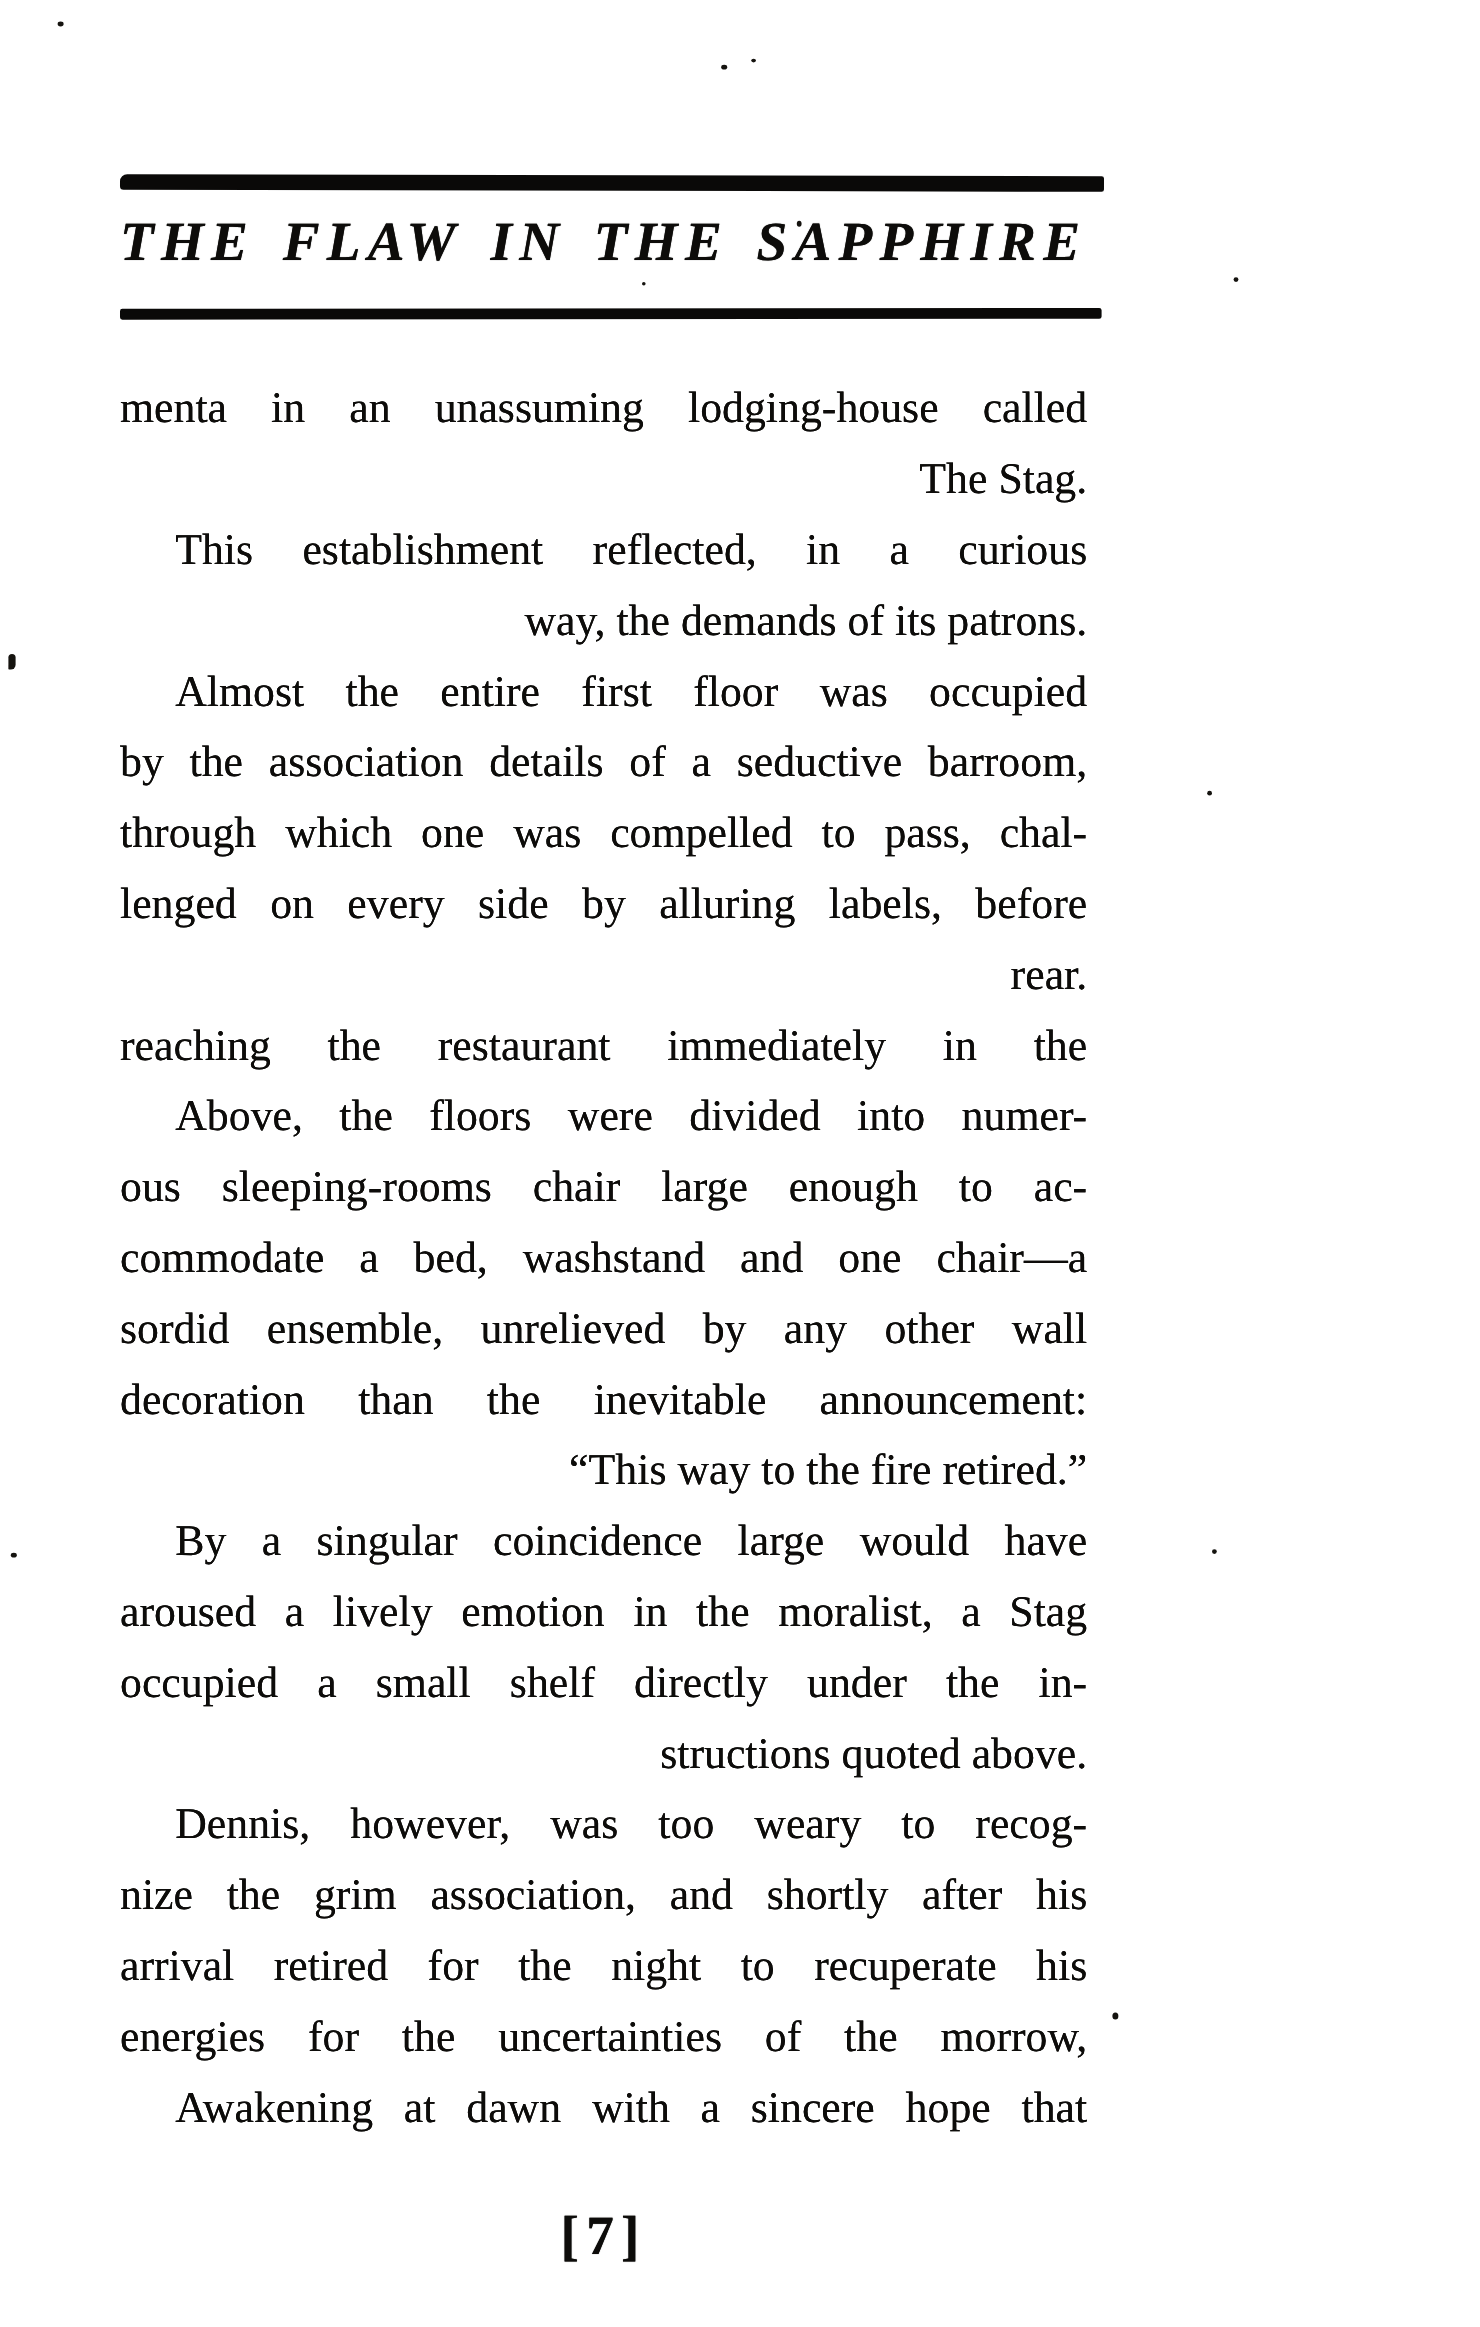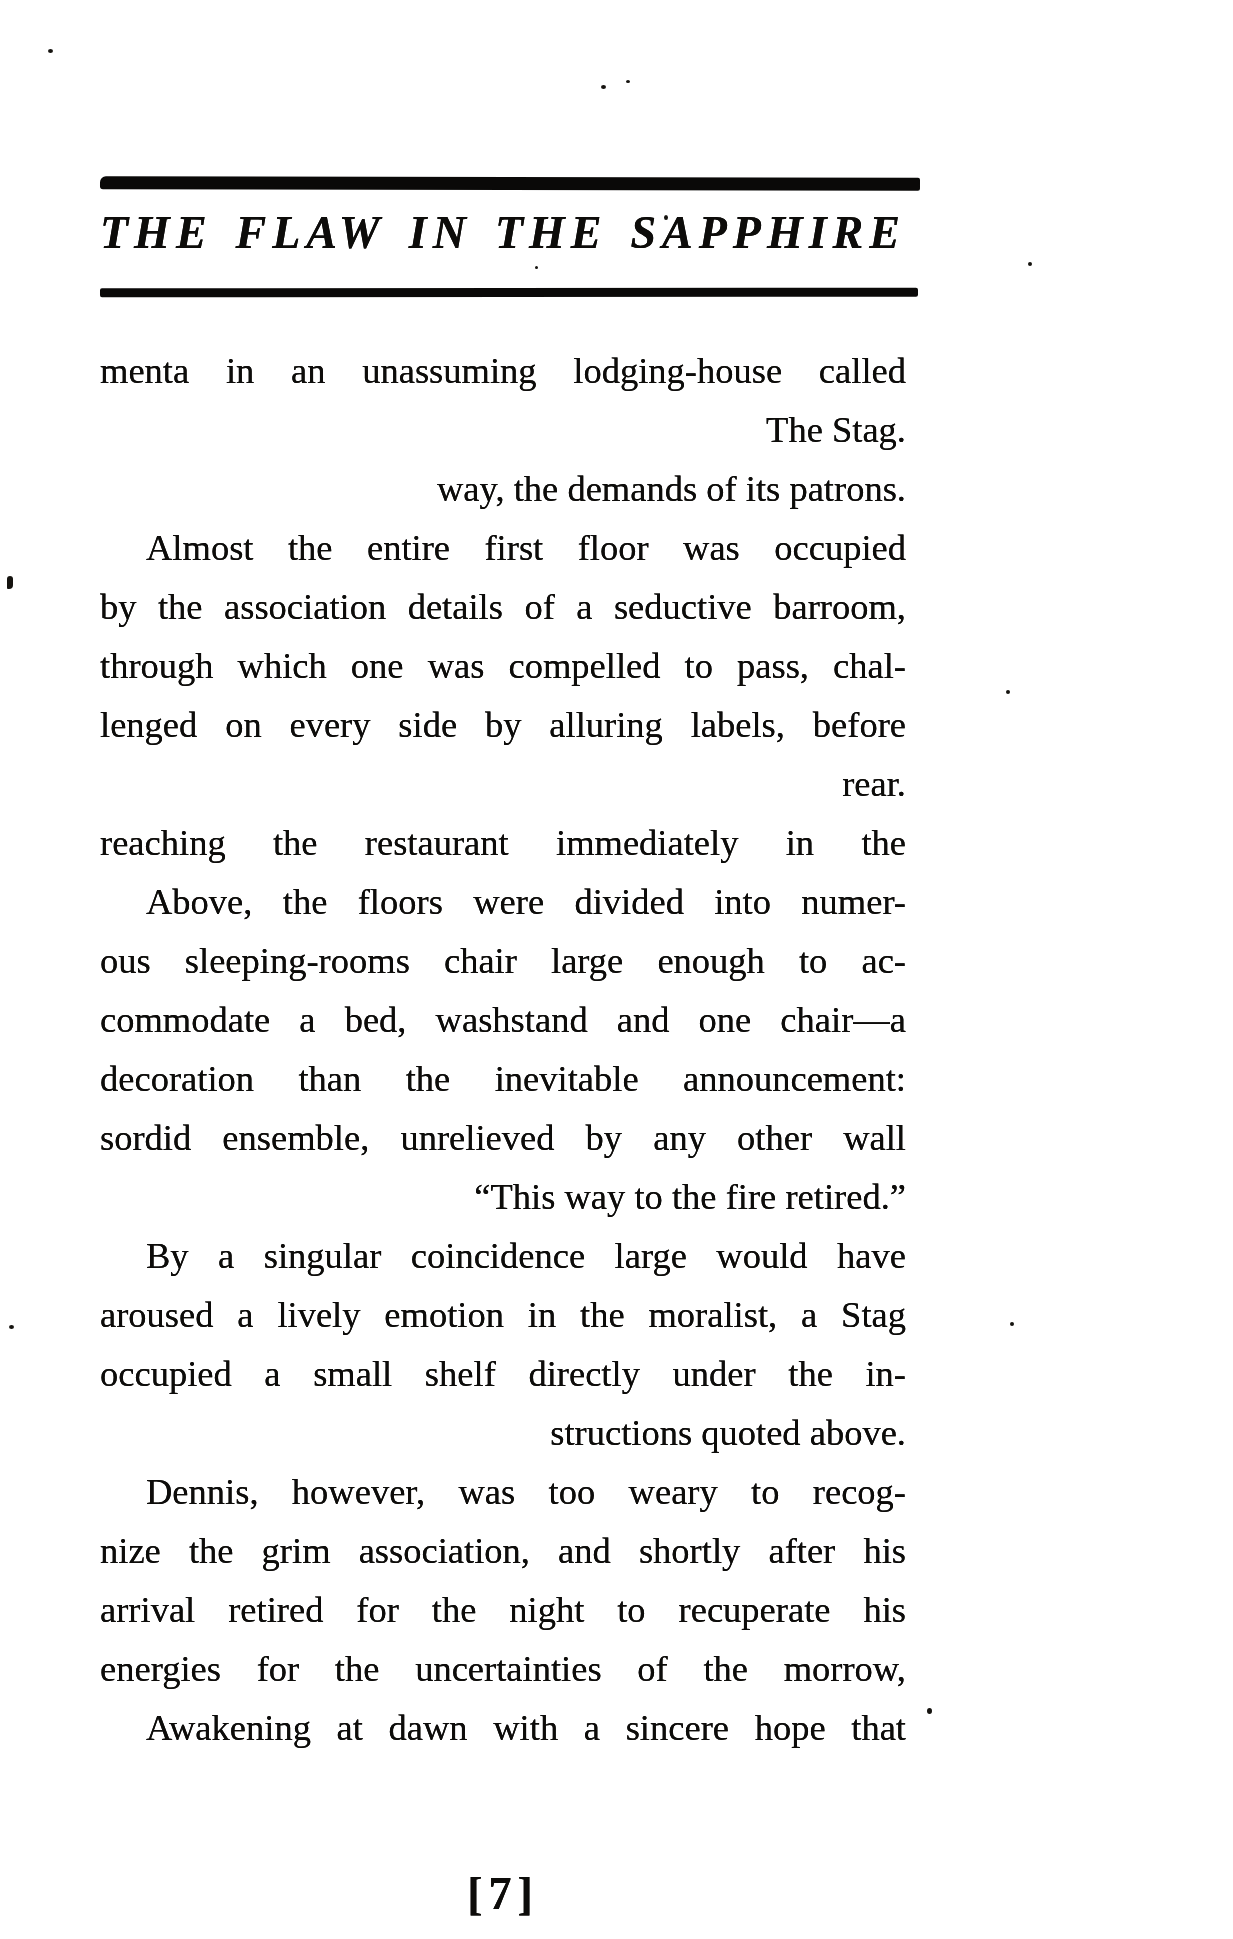--- a/index.html
+++ b/index.html
@@ -4,21 +4,21 @@
 <style>
   html, body { margin: 0; padding: 0; }
   body {
     width: 1233px; height: 1939px;
     background: #ffffff;
     font-family: "Liberation Serif", serif;
     color: #0d0c0a;
     position: relative;
     overflow: hidden;
   }
-  .page { position: absolute; inset: 0; margin-top: 31px; }
+  .page { position: absolute; inset: 0; }
 
   
   .rule { position: absolute; left: 100px; background: #0a0908; }
   .rule-thick {
     top: 146px; width: 820px; height: 13px;
     border-radius: 6px 2px 2px 3px;
     transform: rotate(0.12deg);
   }
   .rule-thin {
     top: 257px; width: 818px; height: 9px;
@@ -82,32 +82,33 @@
       <span class="w">IN</span>
       <span class="w">THE</span>
       <span class="w">SAPPHIRE</span>
     </h1>
 
   <div class="rule rule-thin"></div>
 
   <div class="body" id="body-text">
       <div class="line just">menta in an unassuming lodging-house called</div>
       <div class="line">The Stag.</div>
+      <div class="line just indent">This establishment reflected, in a curious</div>
       <div class="line">way, the demands of its patrons.</div>
       <div class="line just indent">Almost the entire first floor was occupied</div>
       <div class="line just">by the association details of a seductive barroom,</div>
       <div class="line just">through which one was compelled to pass, chal-</div>
       <div class="line just">lenged on every side by alluring labels, before</div>
       <div class="line">rear.</div>
       <div class="line just">reaching the restaurant immediately in the</div>
       <div class="line just indent">Above, the floors were divided into numer-</div>
       <div class="line just">ous sleeping-rooms chair large enough to ac-</div>
       <div class="line just">commodate a bed, washstand and one chair—a</div>
+      <div class="line just">sordid ensemble, unrelieved by any other wall</div>
       <div class="line just">decoration than the inevitable announcement:</div>
-      <div class="line just">sordid ensemble, unrelieved by any other wall</div>
       <div class="line">“This way to the fire retired.”</div>
       <div class="line just indent">By a singular coincidence large would have</div>
       <div class="line just">aroused a lively emotion in the moralist, a Stag</div>
       <div class="line just">occupied a small shelf directly under the in-</div>
       <div class="line">structions quoted above.</div>
       <div class="line just indent">Dennis, however, was too weary to recog-</div>
       <div class="line just">nize the grim association, and shortly after his</div>
       <div class="line just">arrival retired for the night to recuperate his</div>
       <div class="line just">energies for the uncertainties of the morrow,</div>
       <div class="line just indent">Awakening at dawn with a sincere hope that</div>

